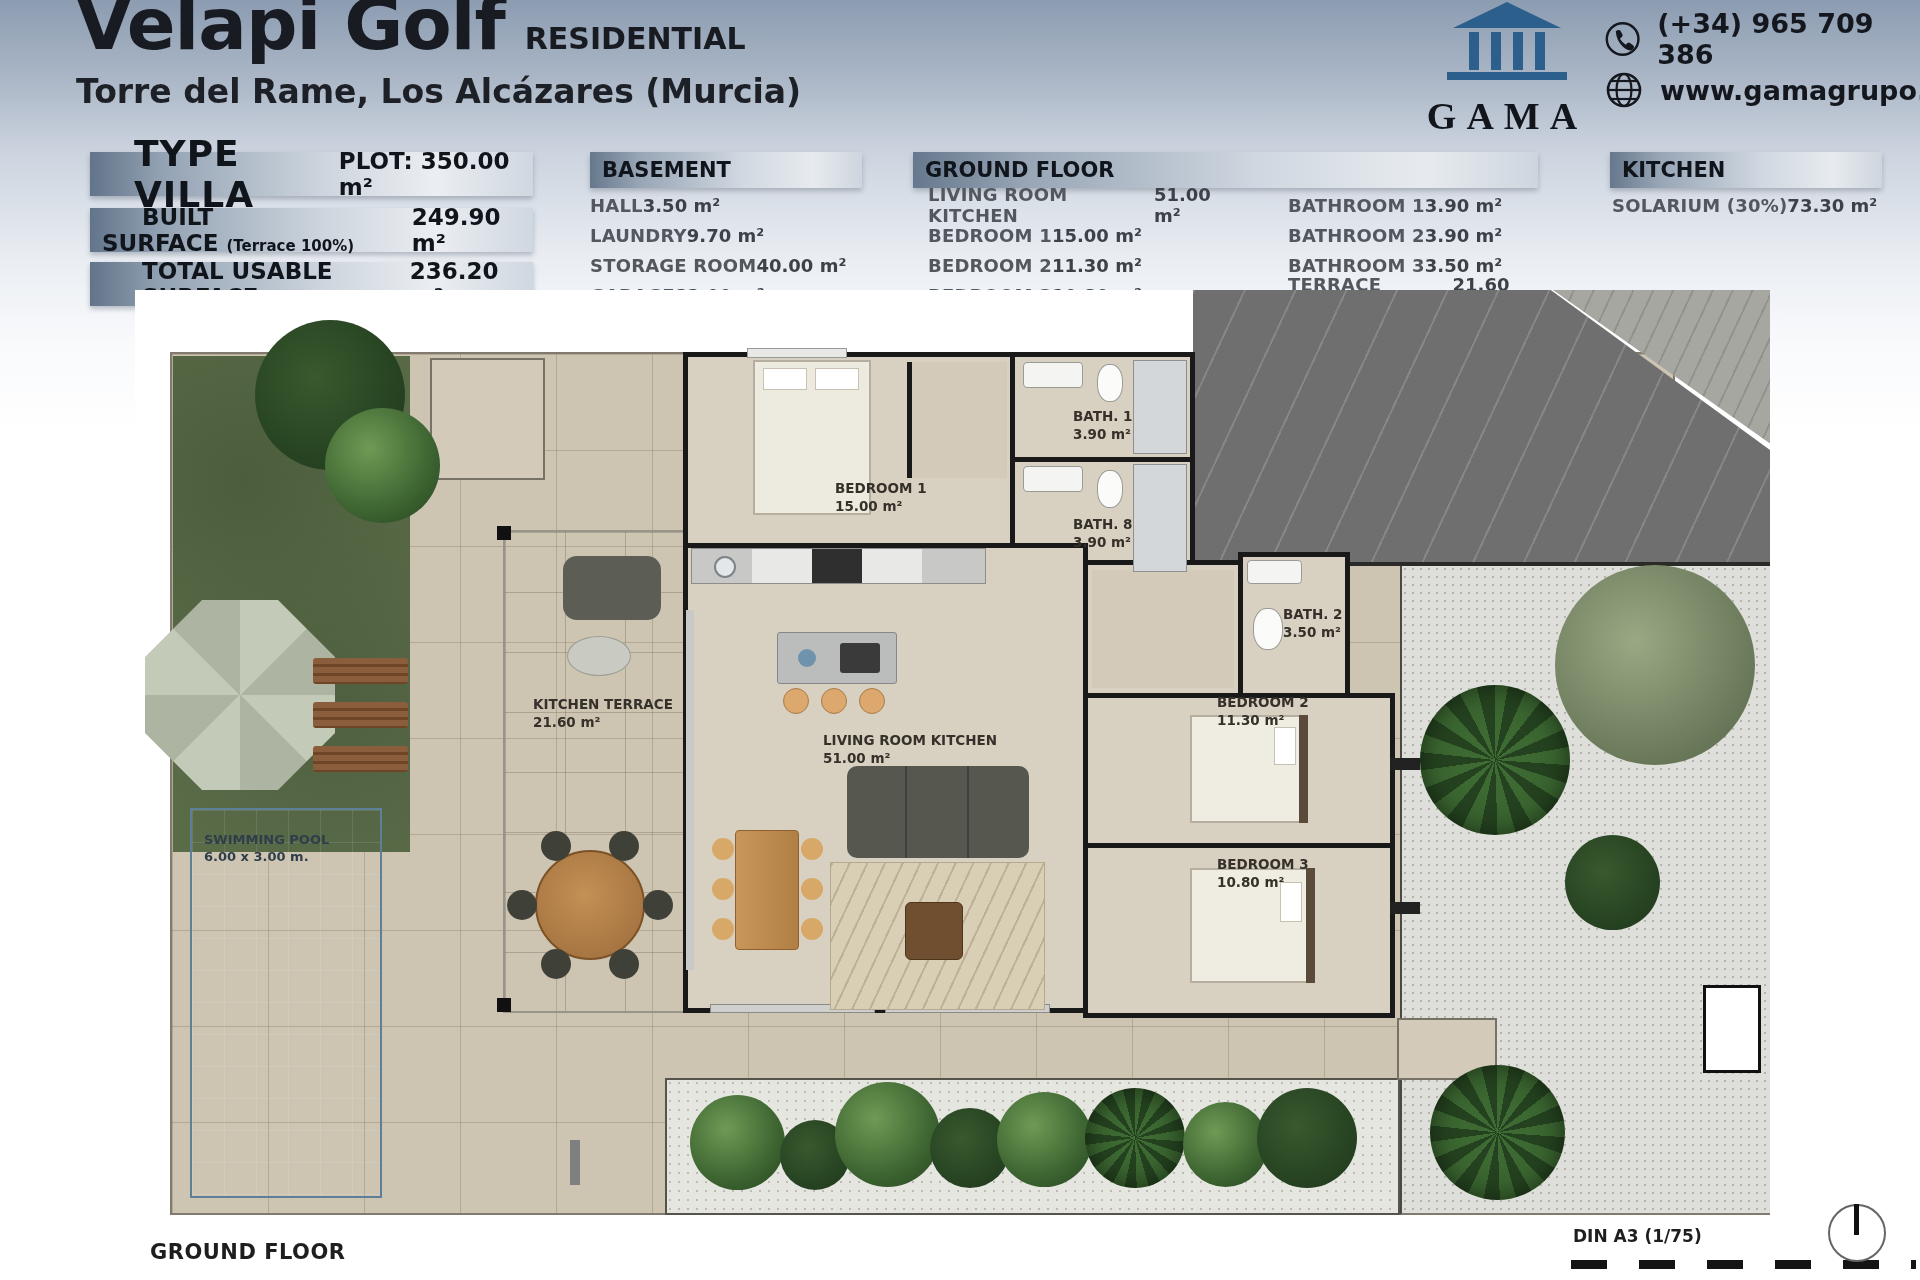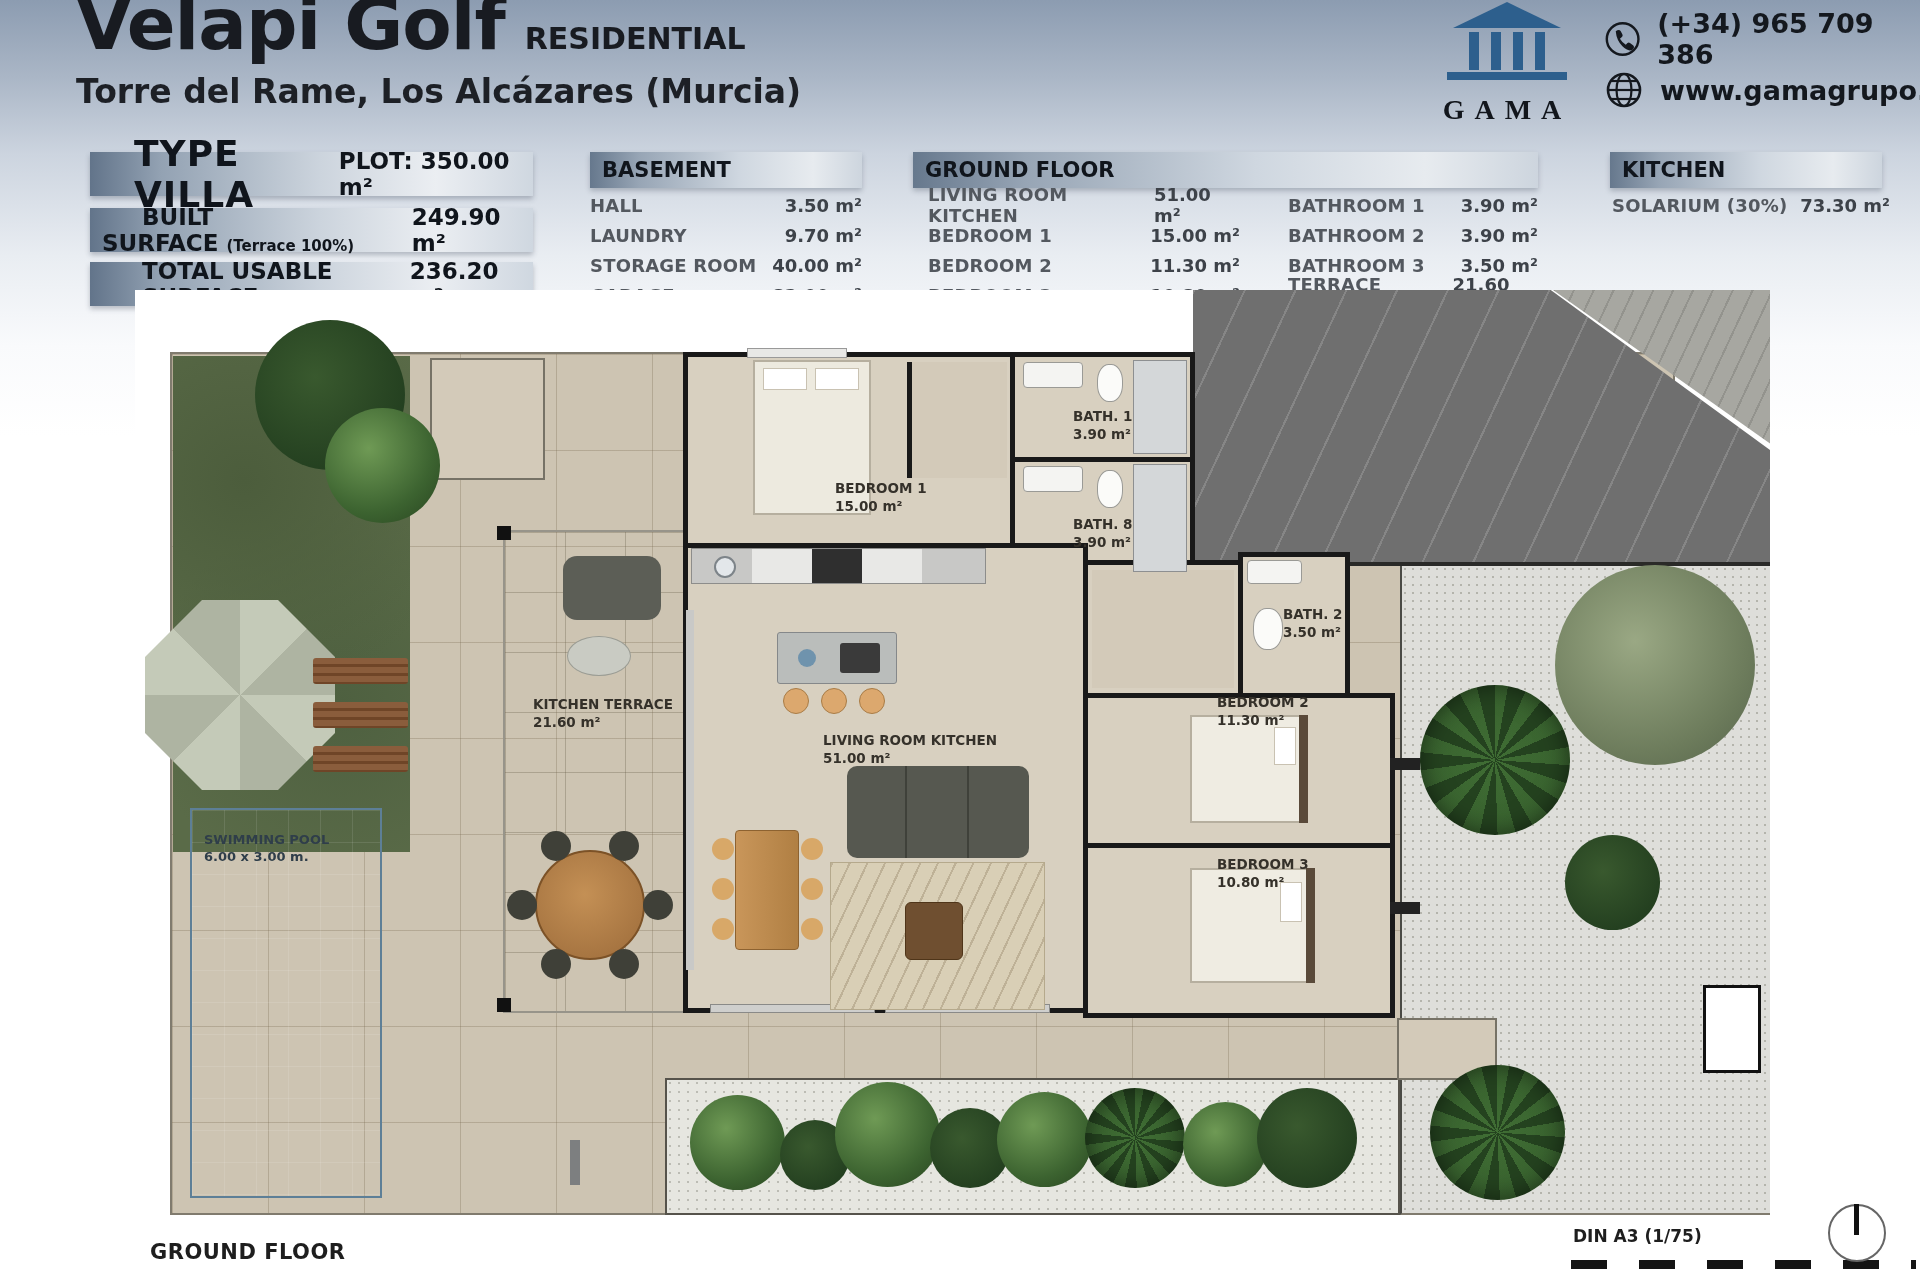--- a/index.html
+++ b/index.html
@@ -5,35 +5,35 @@
   html,body{margin:0;padding:0;background:#fff;}
   .page{position:relative;width:1920px;height:1280px;overflow:hidden;
     font-family:"DejaVu Sans","Liberation Sans",sans-serif;
     background:linear-gradient(180deg,#8c9cb1 0%,#aab6c6 6%,#ccd4df 12%,#e9edf2 20%,#f9fafc 27%,#ffffff 34%);}
   
   .title-row{position:absolute;left:76px;top:-18px;display:flex;align-items:baseline;color:#181b21;}
   .title{font-size:72px;font-weight:700;letter-spacing:-1px;}
   .title-tag{font-size:30px;font-weight:700;margin-left:20px;}
   .subtitle{position:absolute;left:76px;top:72px;font-size:33px;font-weight:700;color:#1d2026;}
   .logo{position:absolute;left:1422px;top:2px;width:170px;text-align:center;}
-  .logo-word{font-family:"Liberation Serif","DejaVu Serif",serif;font-size:28px;font-weight:700;letter-spacing:10px;color:#12161c;margin-top:2px;}
+  .logo-word{font-family:"Liberation Serif","DejaVu Serif",serif;font-size:38px;font-weight:700;letter-spacing:10px;color:#12161c;margin-top:2px;}
   .contact{position:absolute;left:1604px;display:flex;align-items:center;gap:16px;color:#14181e;}
   .contact-text{font-size:27px;font-weight:700;}
   
   .bar{position:absolute;height:44px;display:flex;align-items:center;justify-content:space-between;
     background:linear-gradient(90deg,#62748a 0%,#93a2b3 16%,#ccd4dd 52%,#ebeef2 78%,#cfd7e0 100%);
     box-shadow:0 3px 5px rgba(50,60,80,.30);color:#10151c;padding:0 12px;box-sizing:border-box;}
   .hdr-bar{position:absolute;height:36px;line-height:36px;
     background:linear-gradient(90deg,#66788d 0%,#97a5b5 18%,#cfd7e0 55%,#e7ebef 82%,#cdd5de 100%);
     box-shadow:0 3px 5px rgba(50,60,80,.28);color:#10151c;font-size:21px;font-weight:700;padding-left:12px;box-sizing:border-box;}
   .bar .big{font-size:36px;font-weight:700;letter-spacing:1px;margin-left:32px;}
   .bar .mid{font-size:23px;font-weight:700;margin-left:40px;}
   .bar .note{font-size:15px;font-weight:700;margin-left:8px;}
   .bar .val{font-size:23px;font-weight:700;}
-  .trow{display:flex;justify-content:space-between;align-items:center;height:30px;}
+  .trow{display:flex;justify-content:flex-start;align-items:center;height:30px;}
   .trow .lbl{font-size:18px;font-weight:700;color:#53585f;letter-spacing:.2px;}
   .trow .val{font-size:18px;font-weight:700;color:#3d4249;}
   .tbl{position:absolute;}
   
   .plan{position:absolute;left:135px;top:290px;width:1635px;height:945px;background:#fff;}
   .paving{position:absolute;left:35px;top:62px;width:1505px;height:863px;background:#cdc4b2;border:2px solid #807b6e;box-sizing:border-box;
     background-image:linear-gradient(90deg,rgba(120,105,80,.30) 1px,transparent 1px),linear-gradient(rgba(120,105,80,.30) 1px,transparent 1px);
     background-size:96px 96px;}
   .grass{position:absolute;left:38px;top:66px;width:237px;height:496px;
     background:radial-gradient(circle at 30% 25%,#4c5d3c,transparent 55%),radial-gradient(circle at 70% 70%,#4e6040,transparent 50%),#5a6b48;}

